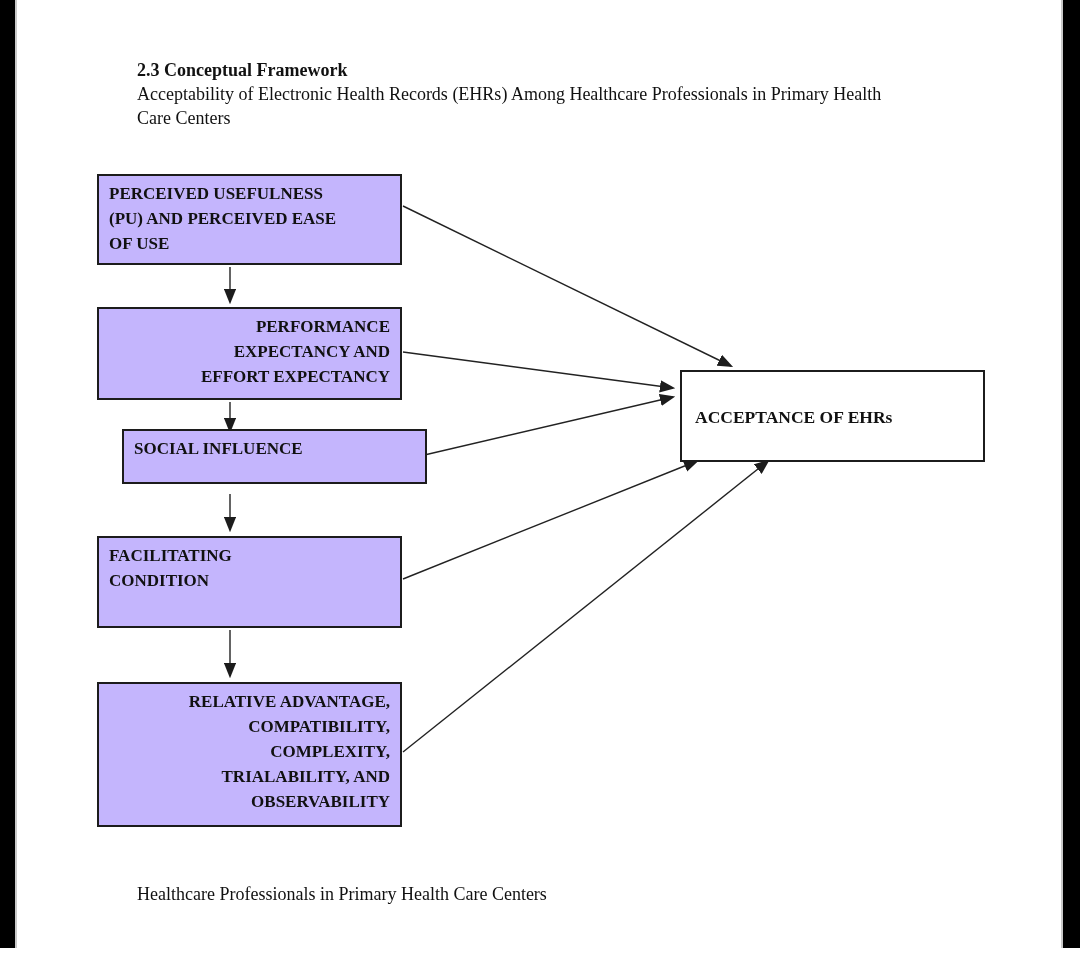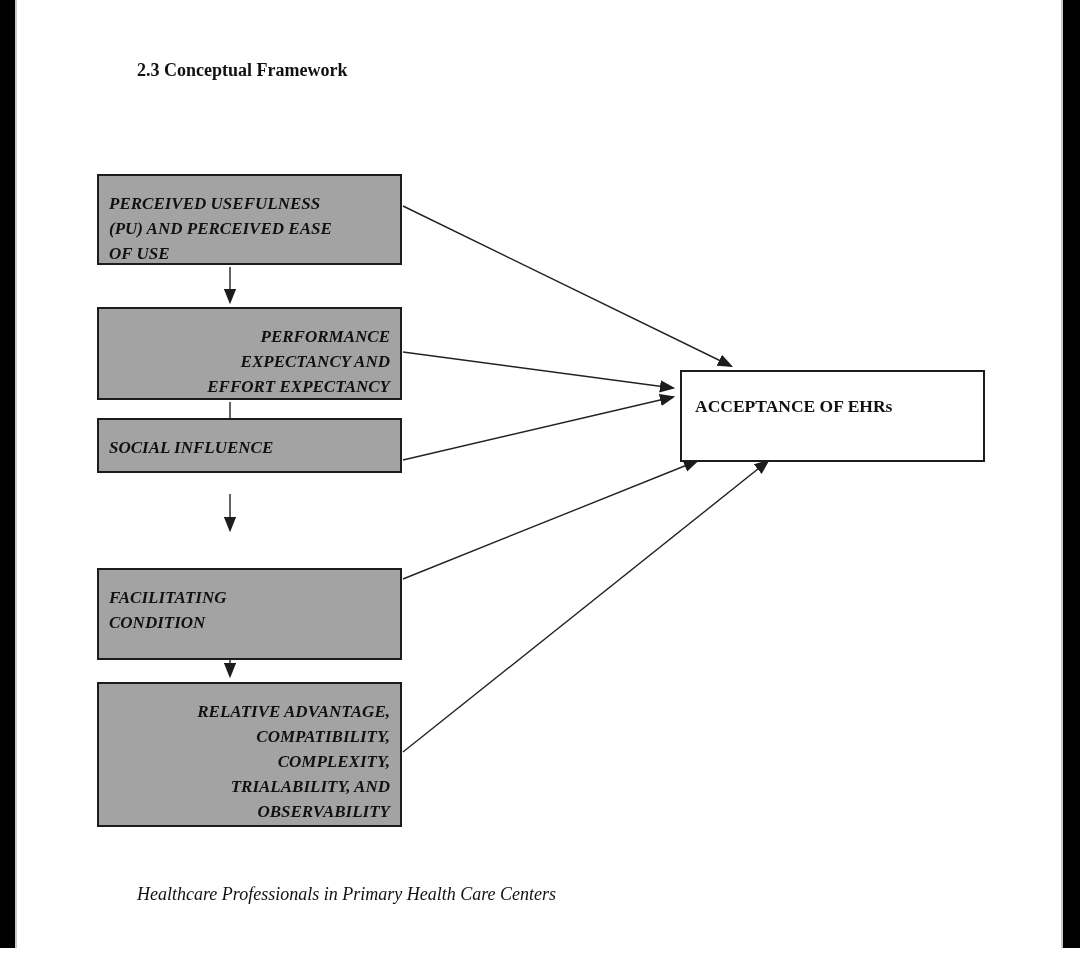--- a/index.html
+++ b/index.html
@@ -36,45 +36,44 @@
   }
   .heading-title { font-weight: bold; }
   .heading-sub { white-space: pre-line; }
 
   
   .factor-box {
     position: absolute;
     left: 97px;
     width: 305px;
     border: 2px solid #1c1c1c;
-    background: #a3a3a3;
-    padding: 15px 10px;
+    background: #c4b5fd;
+    padding: 5px 10px;
     font-weight: bold;
     font-size: 17px;
     line-height: 25px;
     white-space: pre-line;
     overflow: hidden;
-    font-style: italic;
   }
   #box-pu { top: 174px; height: 91px; }
   #box-pe { top: 307px; height: 93px; text-align: right; }
-  #box-si { top: 418px; height: 55px; }
-  #box-fc { top: 536px; height: 92px; margin-top: 32px; }
+  #box-si { top: 429px; height: 55px; margin-left: 25px; }
+  #box-fc { top: 536px; height: 92px; }
   #box-ra { top: 682px; height: 145px; text-align: right; }
 
   
   .outcome-box {
     position: absolute;
     left: 680px;
     top: 370px;
     width: 305px;
     height: 92px;
     border: 2px solid #1c1c1c;
     background: #ffffff;
-    padding: 24px 0 0 13px;
+    padding: 35px 0 0 13px;
     font-weight: bold;
     font-size: 17.5px;
     white-space: pre-line;
   }
 
   
   svg.arrows {
     position: absolute;
     left: 0; top: 0;
     width: 1080px; height: 953px;
@@ -85,32 +84,34 @@
   
   .caption {
     position: absolute;
     left: 137px;
     top: 872px;
     width: 856px;
     font-size: 18px;
     line-height: 23px;
   }
   .caption-line1 { text-align: justify; text-align-last: justify; }
-  .caption-line2 { margin-top: 11px; text-align: left; font-style: italic; }
+  .caption-line2 { margin-top: 11px; text-align: left; }
 </style>
 </head>
 <body>
 
 <div class="stage">
 
   <div class="gutter left"></div>
   <div class="gutter right"></div>
 
   <div class="heading">
     <div class="heading-title">2.3 Conceptual Framework</div>
+    <div class="heading-sub">Acceptability of Electronic Health Records (EHRs) Among Healthcare Professionals in Primary Health
+Care Centers</div>
   </div>
 
   <svg class="arrows" viewBox="0 0 1080 953" xmlns="http://www.w3.org/2000/svg">
     <defs>
       <marker id="arrow" viewBox="0 0 10 8" refX="8.5" refY="4" markerWidth="11" markerHeight="9" orient="auto-start-reverse">
         <path d="M0,0 L10,4 L0,8 Z" fill="#1c1c1c"></path>
       </marker>
     </defs>
 
     <line x1="230" y1="267" x2="230" y2="302" marker-end="url(#arrow)"></line>

